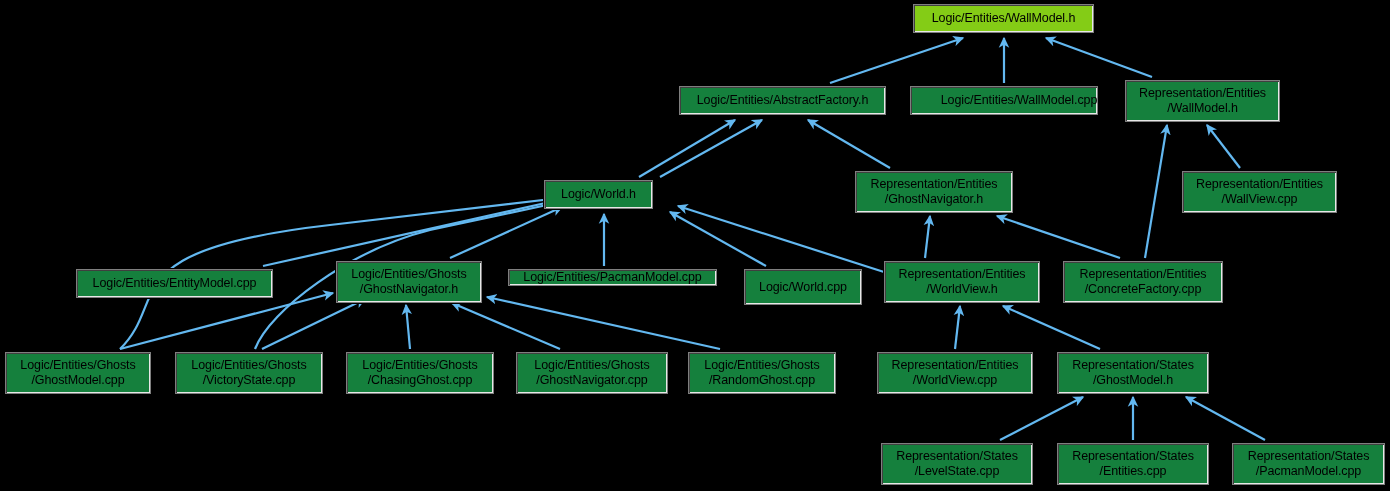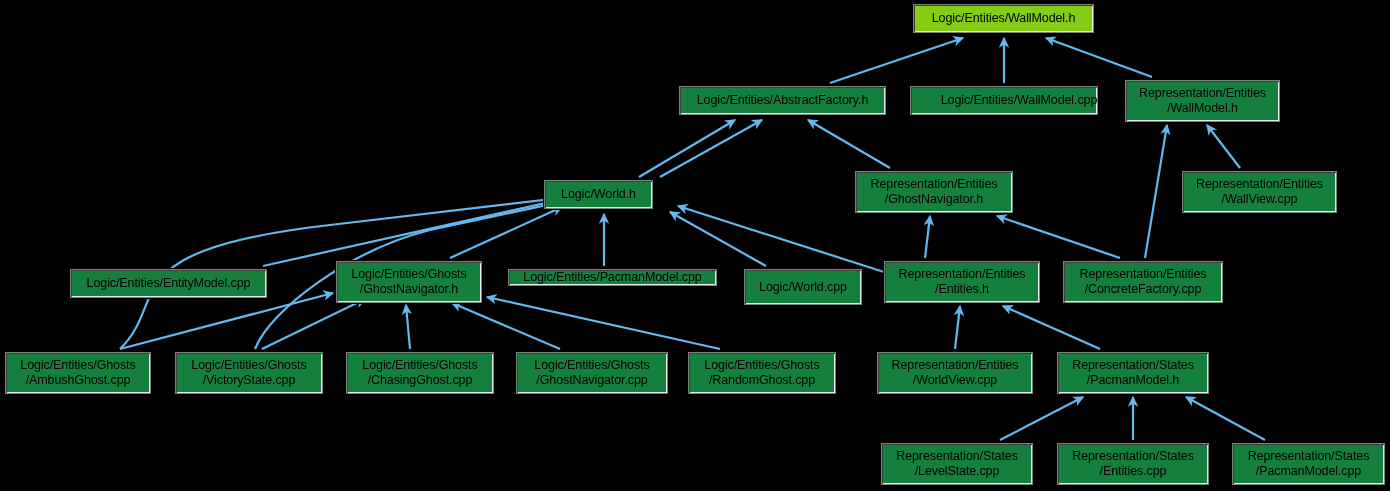--- a/index.html
+++ b/index.html
@@ -106,44 +106,44 @@
         <span class="ln">Logic/World.h</span>
       </div>
       <div class="node" style="left: 855px; top: 171px; width: 158px; height: 42px;">
         <span class="ln">Representation/Entities</span>
         <span class="ln">/GhostNavigator.h</span>
       </div>
       <div class="node" style="left: 1182px; top: 171px; width: 155px; height: 42px;">
         <span class="ln">Representation/Entities</span>
         <span class="ln">/WallView.cpp</span>
       </div>
-      <div class="node" style="left: 70px; top: 269px; width: 197px; height: 29px;">
+      <div class="node" style="left: 76px; top: 269px; width: 197px; height: 29px;">
         <span class="ln">Logic/Entities/EntityModel.cpp</span>
       </div>
       <div class="node" style="left: 336px; top: 261px; width: 146px; height: 42px;">
         <span class="ln">Logic/Entities/Ghosts</span>
         <span class="ln">/GhostNavigator.h</span>
       </div>
       <div class="node" style="left: 508px; top: 269px; width: 209px; height: 17px;">
         <span class="ln">Logic/Entities/PacmanModel.cpp</span>
       </div>
       <div class="node" style="left: 744px; top: 269px; width: 118px; height: 36px; align-items: center;">
         <span class="ln">Logic/World.cpp</span>
       </div>
       <div class="node" style="left: 884px; top: 261px; width: 156px; height: 42px;">
         <span class="ln">Representation/Entities</span>
-        <span class="ln">/Entities.h</span>
+        <span class="ln">/WorldView.h</span>
       </div>
       <div class="node" style="left: 1063px; top: 261px; width: 160px; height: 42px;">
         <span class="ln">Representation/Entities</span>
         <span class="ln">/ConcreteFactory.cpp</span>
       </div>
       <div class="node" style="left: 5px; top: 352px; width: 146px; height: 42px;">
         <span class="ln">Logic/Entities/Ghosts</span>
-        <span class="ln">/AmbushGhost.cpp</span>
+        <span class="ln">/GhostModel.cpp</span>
       </div>
       <div class="node" style="left: 175px; top: 352px; width: 148px; height: 42px;">
         <span class="ln">Logic/Entities/Ghosts</span>
         <span class="ln">/VictoryState.cpp</span>
       </div>
       <div class="node" style="left: 346px; top: 352px; width: 148px; height: 42px;">
         <span class="ln">Logic/Entities/Ghosts</span>
         <span class="ln">/ChasingGhost.cpp</span>
       </div>
       <div class="node" style="left: 516px; top: 352px; width: 152px; height: 42px;">
@@ -153,21 +153,21 @@
       <div class="node" style="left: 688px; top: 352px; width: 148px; height: 42px;">
         <span class="ln">Logic/Entities/Ghosts</span>
         <span class="ln">/RandomGhost.cpp</span>
       </div>
       <div class="node" style="left: 877px; top: 352px; width: 156px; height: 42px;">
         <span class="ln">Representation/Entities</span>
         <span class="ln">/WorldView.cpp</span>
       </div>
       <div class="node" style="left: 1057px; top: 352px; width: 152px; height: 42px;">
         <span class="ln">Representation/States</span>
-        <span class="ln">/PacmanModel.h</span>
+        <span class="ln">/GhostModel.h</span>
       </div>
       <div class="node" style="left: 881px; top: 443px; width: 152px; height: 42px;">
         <span class="ln">Representation/States</span>
         <span class="ln">/LevelState.cpp</span>
       </div>
       <div class="node" style="left: 1057px; top: 443px; width: 152px; height: 42px;">
         <span class="ln">Representation/States</span>
         <span class="ln">/Entities.cpp</span>
       </div>
       <div class="node" style="left: 1232px; top: 443px; width: 153px; height: 42px;">

